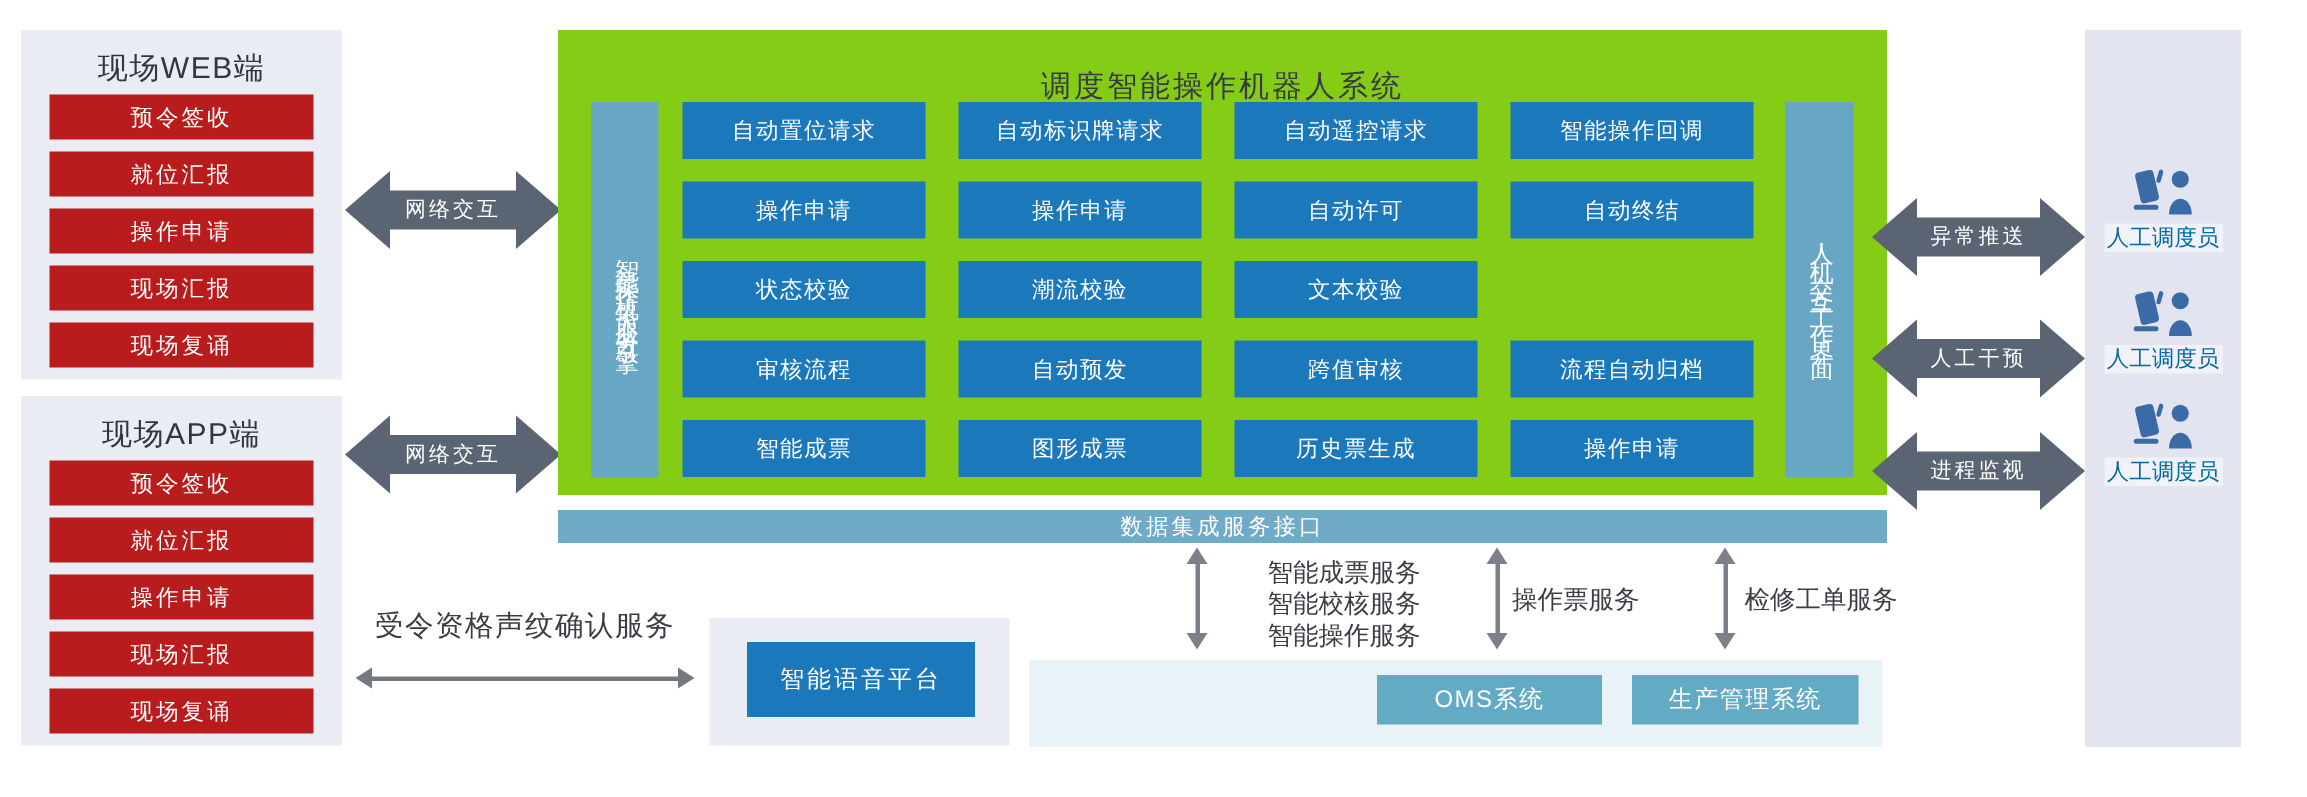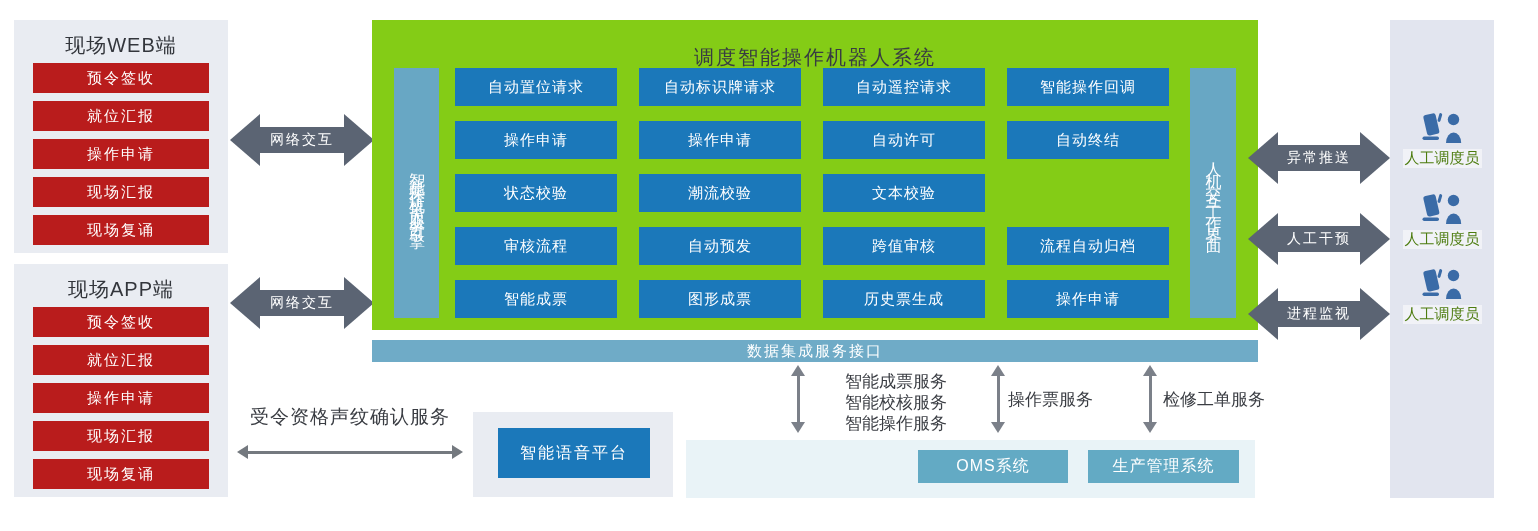--- a/index.html
+++ b/index.html
@@ -40,21 +40,21 @@
   .grid-btn:empty{background:transparent;}
 
   
   #bus{left:372px;top:340px;width:886px;height:22px;background:#6fabc7;color:#fff;
        font-size:15px;letter-spacing:2px;display:flex;align-items:center;justify-content:center;}
 
   
   #staff{left:1390px;top:20px;width:104px;height:478px;background:#e2e5ef;}
   .person{position:absolute;left:0;width:100%;display:flex;flex-direction:column;
           align-items:center;gap:4px;}
-  .person-label{font-size:15px;color:#4d7c0f;background:rgba(255,255,255,.5);
+  .person-label{font-size:15px;color:#0369a1;background:rgba(255,255,255,.5);
                 padding:0 2px;white-space:nowrap;text-align:right;}
 
   
   .varrow{position:absolute;width:16px;display:flex;flex-direction:column;align-items:center;}
   .va-shaft{width:3px;flex:1;background:#7b8089;}
   .va-head{width:0;height:0;border-left:7px solid transparent;border-right:7px solid transparent;}
   .va-up{border-bottom:11px solid #7b8089;}
   .va-down{border-top:11px solid #7b8089;}
 
   .svc{position:absolute;color:#3a3d43;font-size:17px;line-height:21px;

